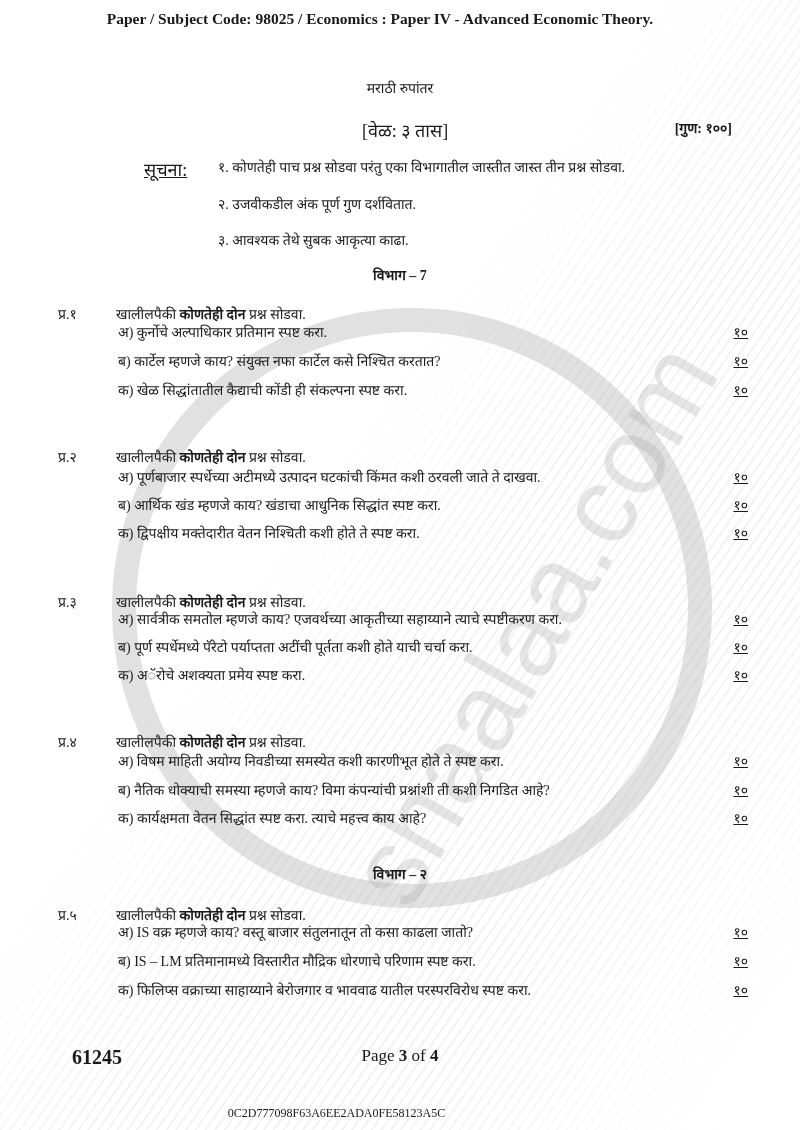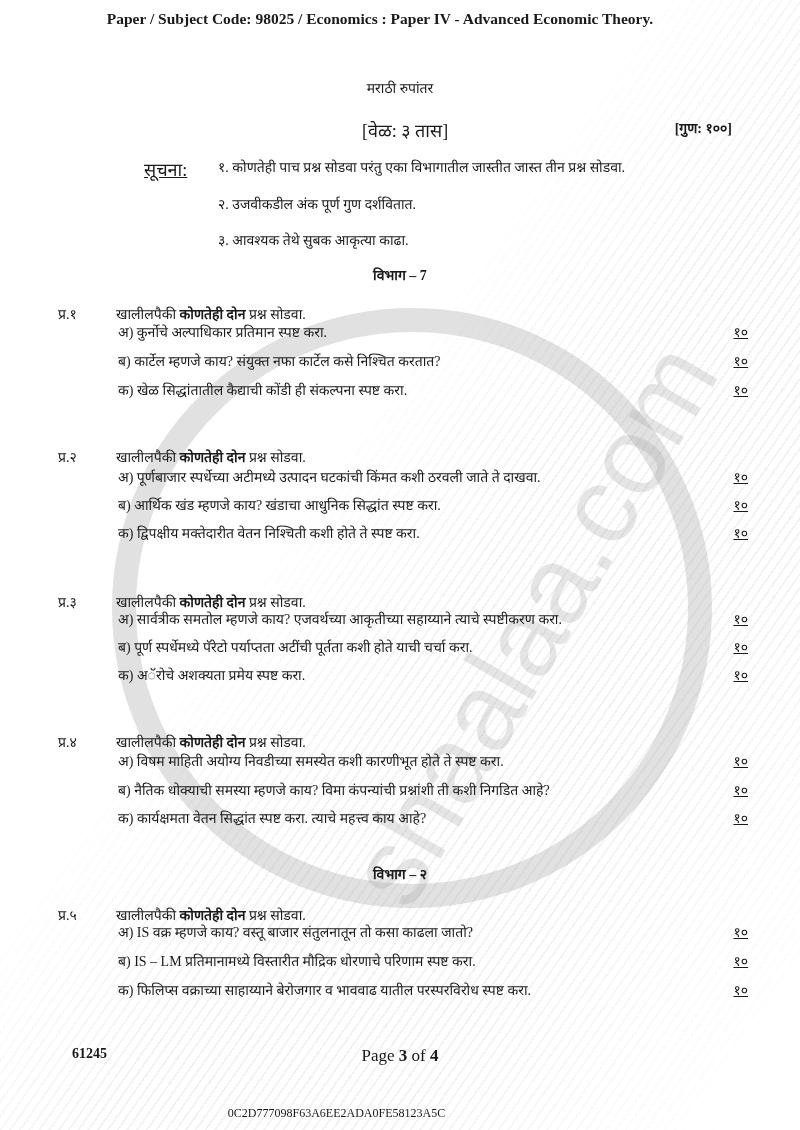--- a/index.html
+++ b/index.html
@@ -26,21 +26,21 @@
   .time { position: absolute; top: 118px; left: 362px; font-size: 18px; }
   .marks-total { position: absolute; top: 118px; right: 68px; font-size: 14px; font-weight: bold; }
   .instr-label { position: absolute; left: 144px; font-size: 18px; text-decoration: underline; }
   .instr { position: absolute; left: 218px; font-size: 14px; }
   .section-title { font-weight: bold; font-size: 14px; }
   .qhead { position: absolute; left: 58px; font-size: 14px; width: 700px; }
   .qnum { display: inline-block; width: 58px; margin-top: 12px; }
   .qhead b { font-weight: bold; }
   .sub { position: absolute; left: 90px; width: 630px; font-size: 14px; margin-left: 28px; }
   .sub .mark { position: absolute; right: 0; top: 0; text-decoration: underline; }
-  .footer-code { position: absolute; top: 1046px; left: 72px; font-weight: bold; font-size: 14px; }
+  .footer-code { position: absolute; top: 1046px; left: 72px; font-weight: bold; font-size: 20px; }
   .footer-page { position: absolute; top: 1046px; left: 0; width: 800px; text-align: center; font-size: 17px; }
   .footer-hash { position: absolute; top: 1106px; left: 0; width: 673px; text-align: center; font-size: 12px; }
 </style>
 </head>
 <body>
 
 <div class="watermark-stripes"></div>
 <div class="watermark-circle"></div>
 <div class="watermark-text">shaalaa.com</div>
 

